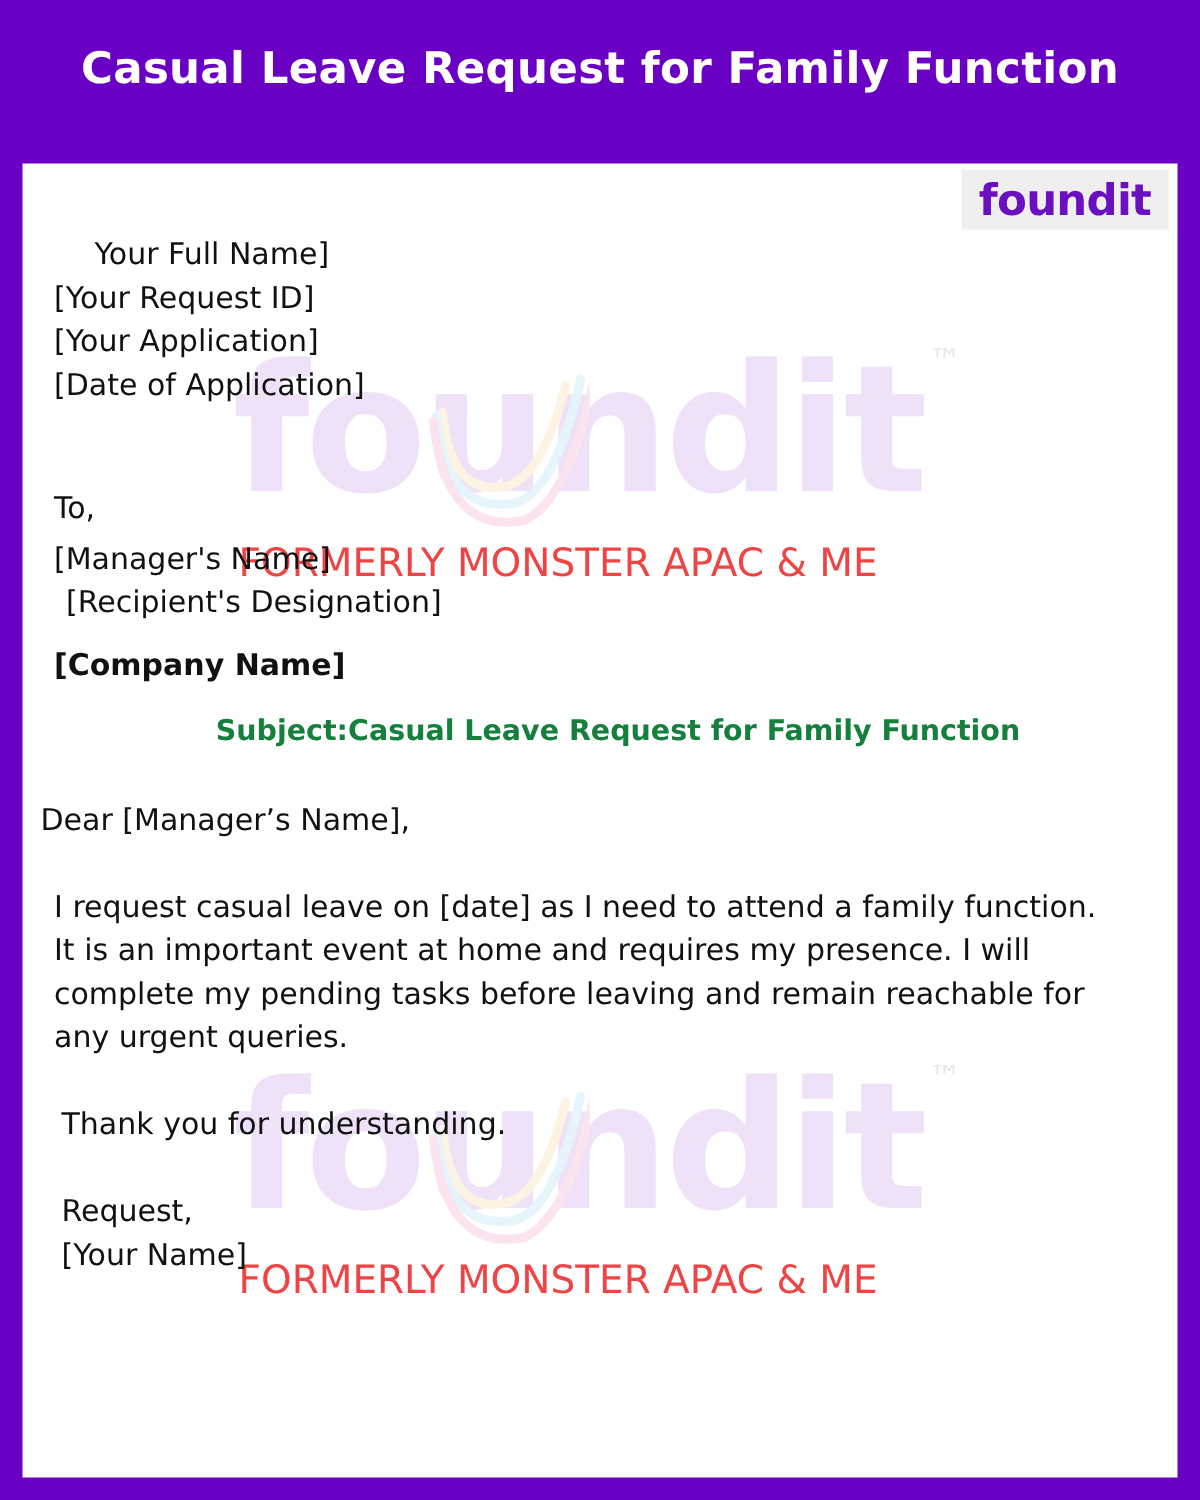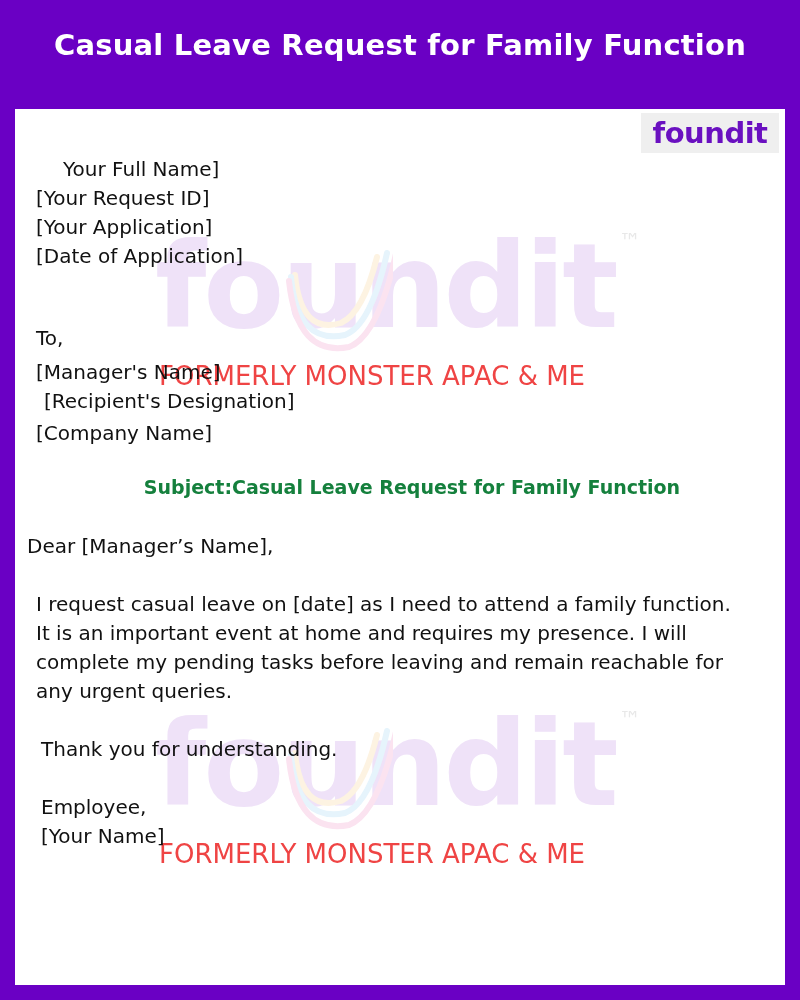--- a/index.html
+++ b/index.html
@@ -104,24 +104,24 @@
 
   <div class="text" style="left:21px; top:46px;margin-left:27px;">Your Full Name]</div>
   <div class="text" style="left:21px; top:75px;">[Your Request ID]</div>
   <div class="text" style="left:21px; top:104px;">[Your Application]</div>
   <div class="text" style="left:21px; top:133px;">[Date of Application]</div>
 
   <div class="text" style="left:21px; top:191px;margin-top:24px;">To,</div>
 
   <div class="text" style="left:21px; top:249px;">[Manager's Name]</div>
   <div class="text" style="left:9px; top:278px;margin-left:20px;">[Recipient's Designation]</div>
-  <div class="text" style="left:21px; top:310px;">[Company Name]</div>
+  <div class="text" style="left:21px; top:320px;font-weight:bold;">[Company Name]</div>
 
   <div class="subject" style="top:367px; left:12px;">Subject:Casual Leave Request for Family Function</div>
 
   <div class="text" style="left:12px; top:423px;text-align:center;">Dear [Manager’s Name],</div>
 
   <div class="body-text" style="top:481px;"> I request casual leave on [date] as I need to attend a family function. It is an important event at home and requires my presence. I will complete my pending tasks before leaving and remain reachable for any urgent queries.</div>
 
   <div class="text" style="left:26px; top:626px;">Thank you for understanding.</div>
-  <div class="text" style="left:26px; top:684px;">Employee,</div>
+  <div class="text" style="left:26px; top:684px;">Request,</div>
   <div class="text" style="left:26px; top:713px;">[Your Name]</div>
 </div>
 
 </body></html>

